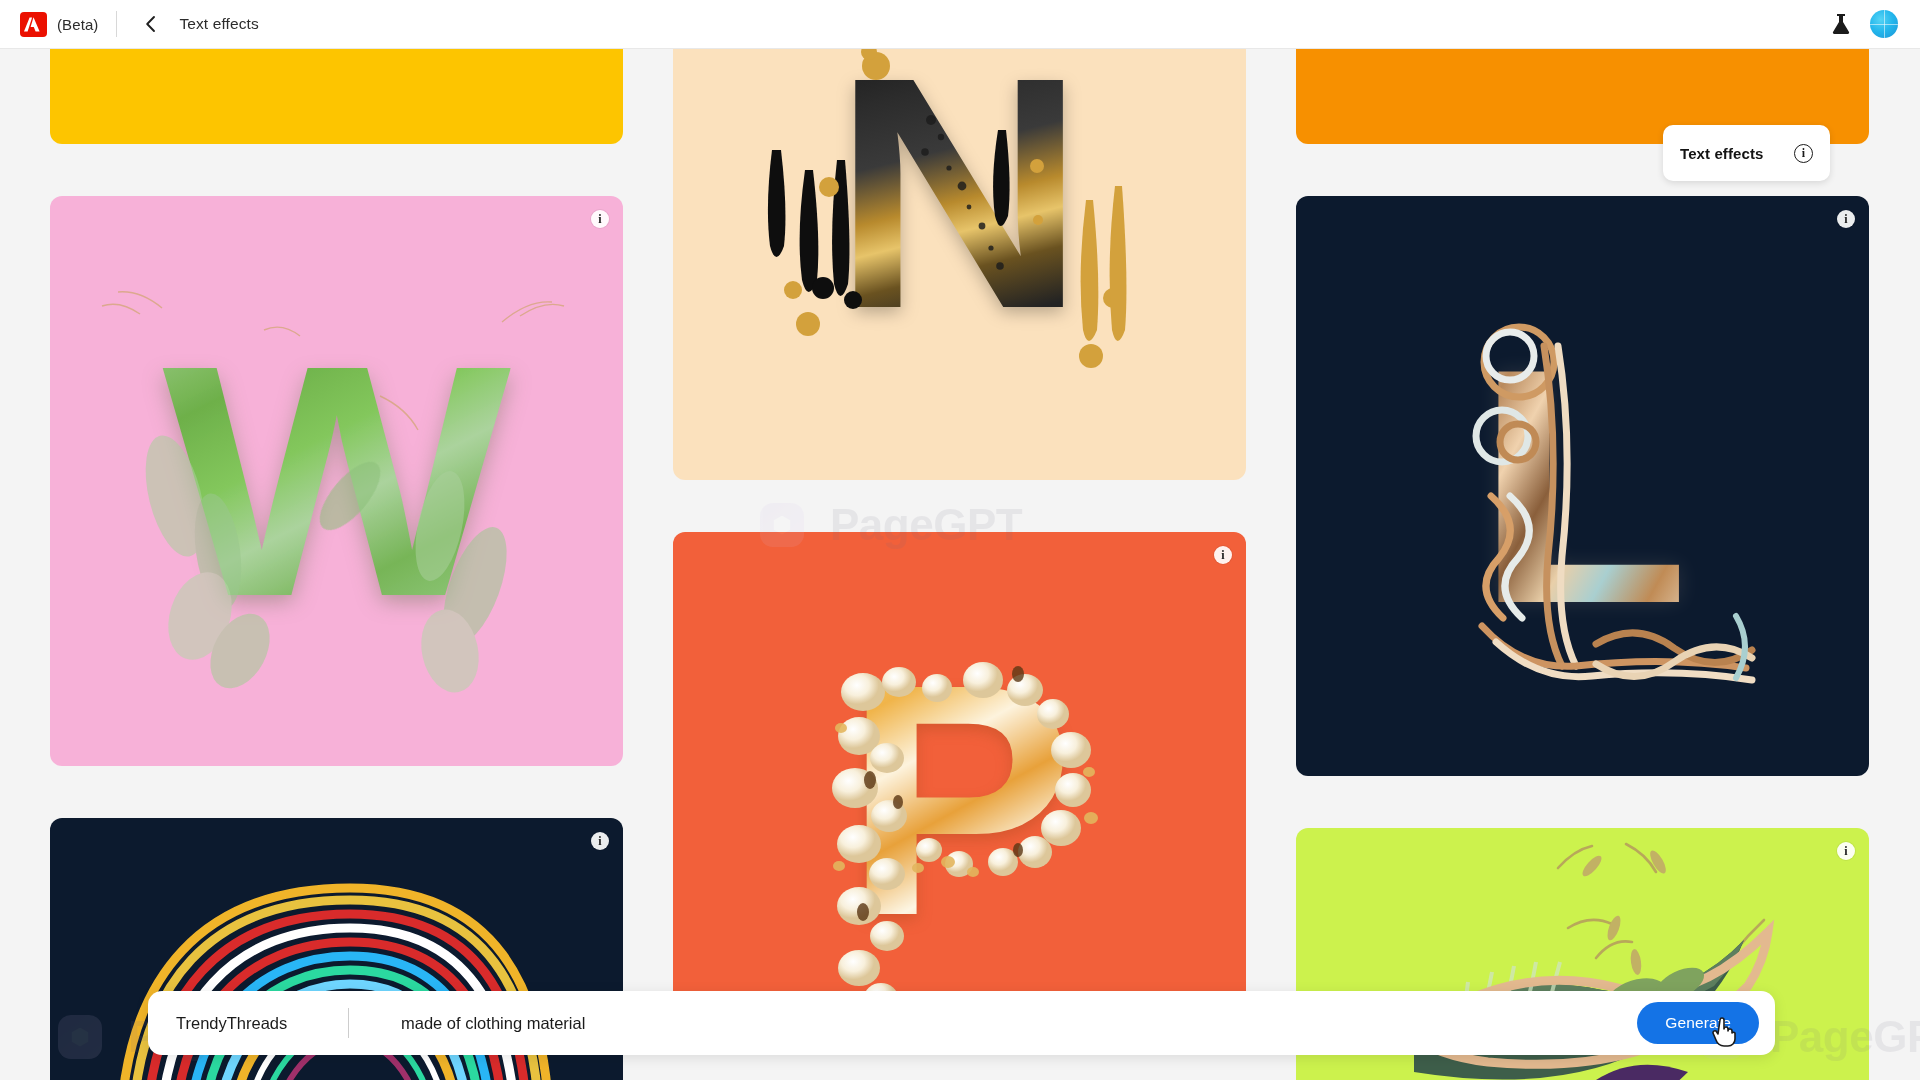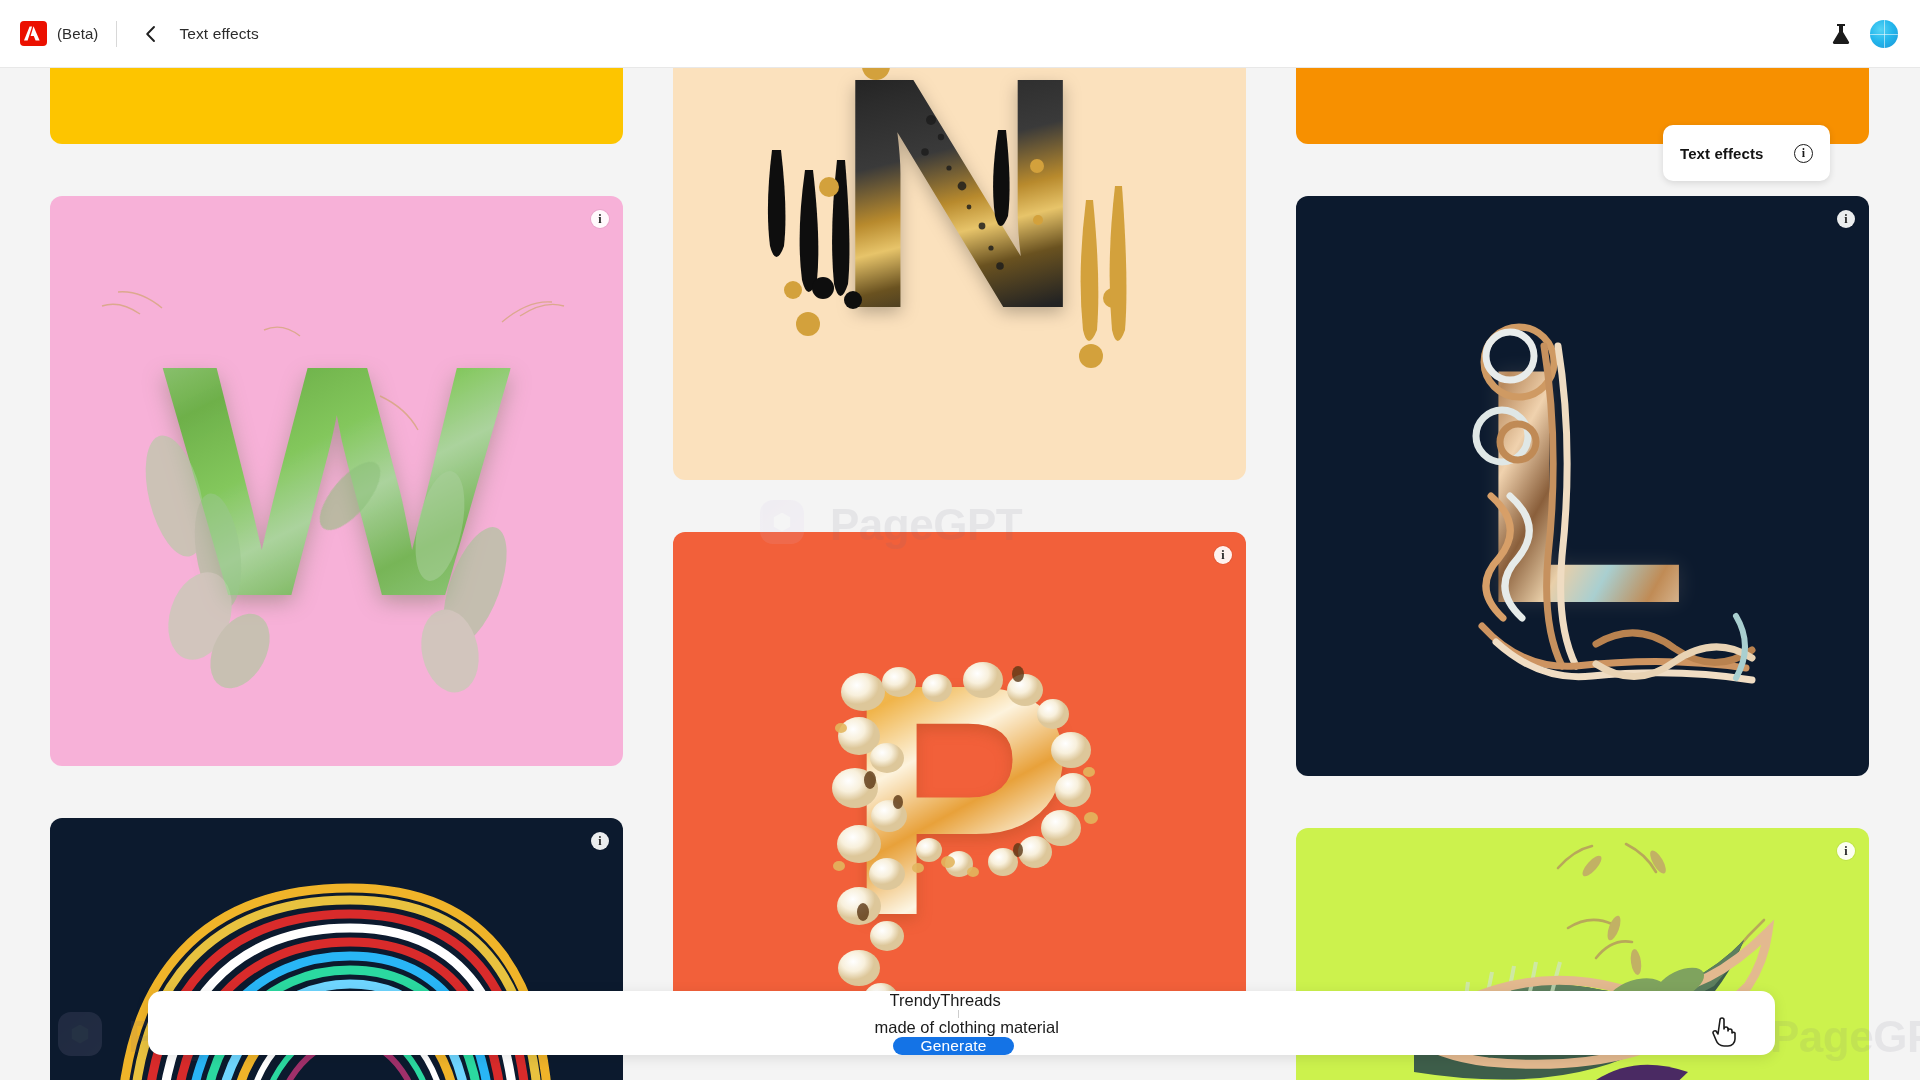--- a/index.html
+++ b/index.html
@@ -6,21 +6,21 @@
   html, body {
     width: 1920px; height: 1080px;
     overflow: hidden;
     background: #f4f4f4;
     font-family: "Liberation Sans", sans-serif;
   }
 
   
   #app-header {
     position: absolute; top: 0; left: 0;
-    width: 1920px; height: 68px;
+    width: 1920px; height: 49px;
     background: #ffffff;
     border-bottom: 1px solid #e8e8e8;
     display: flex; align-items: center;
     z-index: 40;
   }
   .hdr-left { display: flex; align-items: center; padding-left: 18px; gap: 0; }
   #adobe-logo-icon {
     width: 30px; height: 28px;
     display: flex; align-items: center; justify-content: center;
   }
@@ -53,21 +53,21 @@
     background: rgba(255,255,255,0.55);
   }
   #avatar::after {
     content:""; position:absolute; top:0; left:50%; width:1.4px; height:100%;
     background: rgba(255,255,255,0.55);
   }
 
   
   .wm {
     position: absolute;
-    display: flex; align-items: flex-start; gap: 26px;
+    display: flex; align-items: center; gap: 26px;
     opacity: 0.10; pointer-events: none; z-index: 2;
     font-size: 44px; font-weight: 700; color: #6f6880;
     letter-spacing: -0.5px;
   }
   .wm .wm-hex {
     width: 44px; height: 44px; border-radius: 13px;
     background: linear-gradient(140deg,#c9b6e6,#e0c8f0);
     display:flex; align-items:center; justify-content:center;
   }
   .wm .wm-hex i {
@@ -194,21 +194,20 @@
   
   #prompt-bar {
     position: absolute;
     left: 148px; top: 991px;
     width: 1627px; height: 64px;
     background: #ffffff;
     border-radius: 14px;
     display: flex; align-items: center;
     box-shadow: 0 3px 14px rgba(0,0,0,0.10);
     z-index: 35;
-    flex-direction: column;
   }
   #prompt-word-field {
     width: 200px; padding-left: 28px;
     font-size: 16.5px; color: #1b1b1b;
     border: none; outline: none; background: transparent;
     font-family: "Liberation Sans", sans-serif;
   }
   #prompt-field-divider {
     width: 1px; height: 30px; background: #cdcdcd; margin: 0 6px 0 0;
   }

